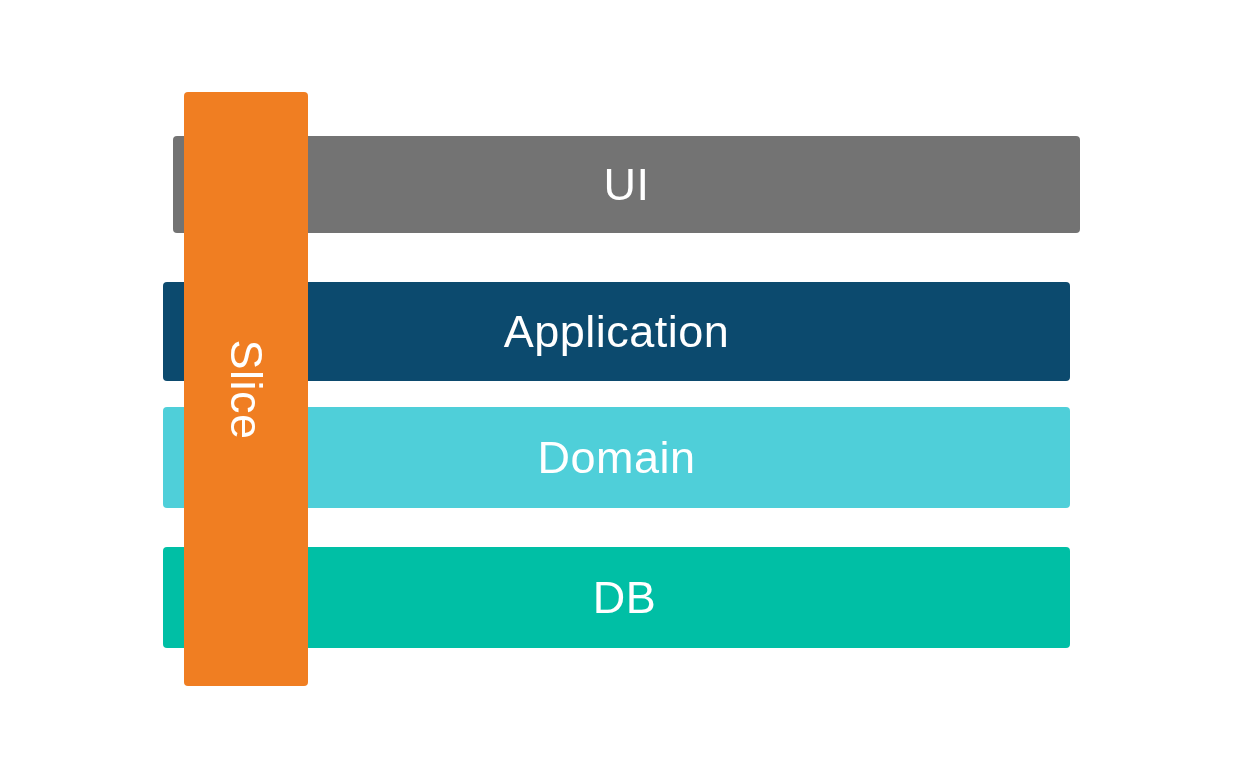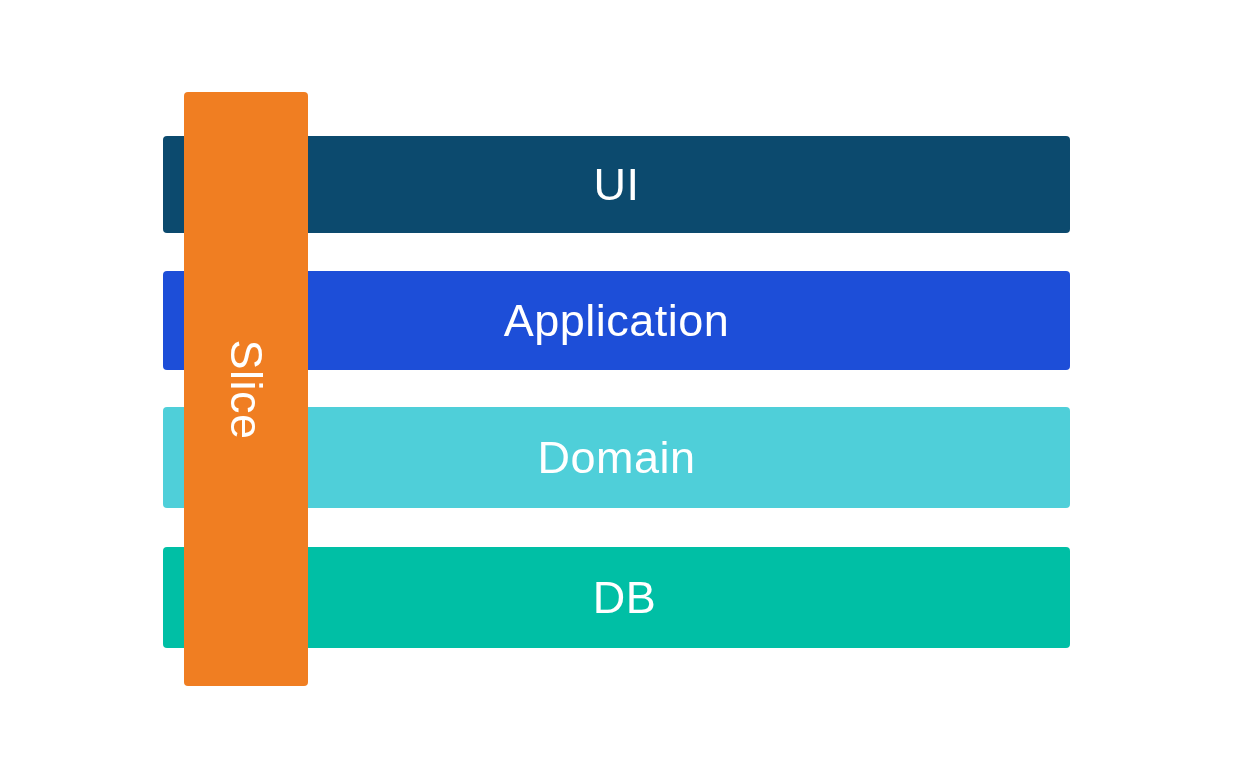--- a/index.html
+++ b/index.html
@@ -69,25 +69,25 @@
     transform-origin: center center;
     user-select: none;
     letter-spacing: 0.5px;
   }
 </style>
 </head>
 <body>
 
 <div id="canvas" style="background: rgb(255, 255, 255);">
 
-  <div class="layer-bar" id="bar-ui" style="background: #0c4a6e;">
+  <div class="layer-bar" id="bar-ui" style="background: #737373; margin-left: 10px;">
     <span class="layer-label" style="color: rgb(255, 255, 255);">UI</span>
   </div>
 
-  <div class="layer-bar" id="bar-app" style="background: #1d4ed8;">
+  <div class="layer-bar" id="bar-app" style="background: #0c4a6e; margin-top: 11px;">
     <span class="layer-label" style="color: rgb(255, 255, 255);">Application</span>
   </div>
 
   <div class="layer-bar" id="bar-domain" style="background: rgb(79, 207, 217);">
     <span class="layer-label" style="color: rgb(255, 255, 255);">Domain</span>
   </div>
 
   <div class="layer-bar" id="bar-db" style="background: rgb(0, 191, 165); padding-left: 16px;">
     <span class="layer-label" style="color: rgb(255, 255, 255);">DB</span>
   </div>

